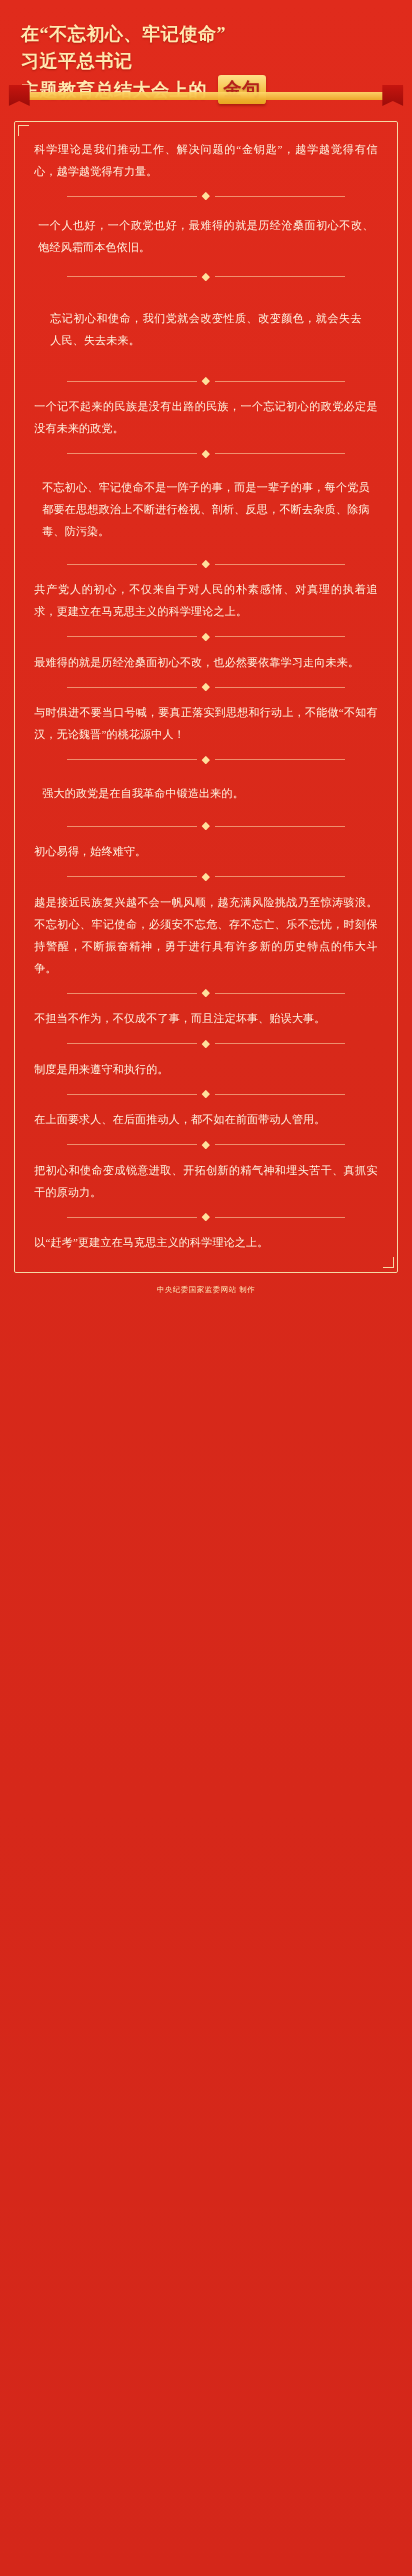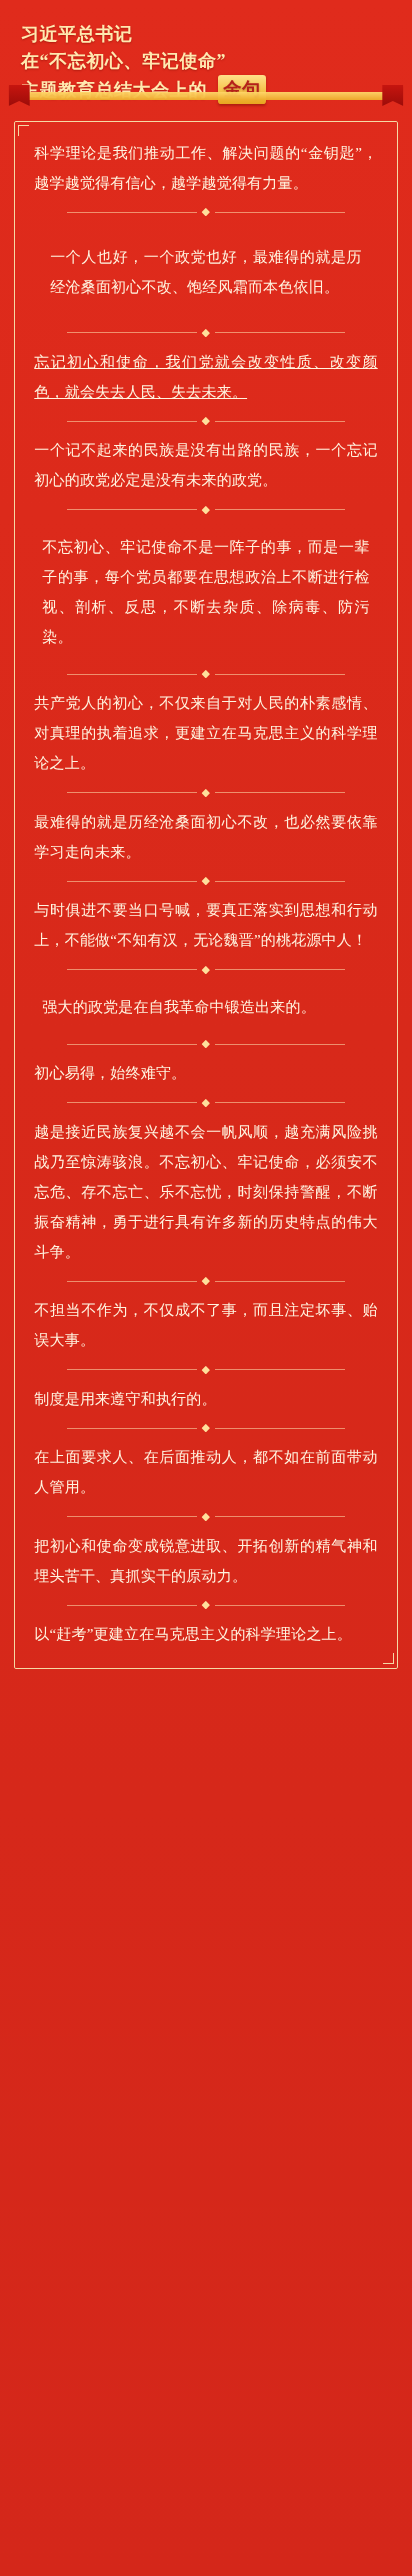--- a/index.html
+++ b/index.html
@@ -92,21 +92,21 @@
     position: absolute;
     width: 10px; height: 10px;
     border: 1.2px solid #f6d9a5;
   }
   .card::before { top: 3.7px; left: 3.7px; border-right: none; border-bottom: none; }
   .card::after  { bottom: 3.7px; right: 3.7px; border-left: none; border-top: none; }
 
   .quote {
     color: #fff4e0;
     font-family: "Liberation Serif", serif;
-    font-size: 15px;
+    font-size: 11px;
     line-height: 2.0;
     text-align: justify;
     text-justify: inter-ideograph;
     letter-spacing: 0.2px;
     padding: 0 3.7px;
   }
   .divider {
     display: flex;
     align-items: center;
     justify-content: center;
@@ -135,48 +135,48 @@
     letter-spacing: 0.6px;
     padding: 12.4px 0 16px 0;
   }
 </style>
 </head>
 <body>
 
 <div class="page">
 
   <div class="header">
+    <div class="header-line l2">在“不忘初心、牢记使命”</div>
     <div class="header-line l1">习近平总书记</div>
-    <div class="header-line l2">在“不忘初心、牢记使命”</div>
     <div class="header-line l3">
       <span>主题教育总结大会上的</span><span class="gold-badge">金句</span>
     </div>
   </div>
 
   <div class="ribbon">
     <div class="band"></div>
     <div class="tag-left"></div>
     <div class="tag-right"></div>
   </div>
 
   <div class="card" id="quotes-card">
 
   <p class="quote" style="margin: 0px;">科学理论是我们推动工作、解决问题的“金钥匙”，越学越觉得有信心，越学越觉得有力量。</p>
       <div class="divider">
         <span class="ln"></span>
         <span class="dot"></span>
         <span class="ln"></span>
       </div>
-      <p class="quote" style="margin: 16px;">一个人也好，一个政党也好，最难得的就是历经沧桑面初心不改、饱经风霜而本色依旧。</p>
-      <div class="divider">
-        <span class="ln"></span>
-        <span class="dot"></span>
-        <span class="ln"></span>
-      </div>
-      <p class="quote" style="margin: 0px; text-decoration: underline;">忘记初心和使命，我们党就会改变性质、改变颜色，就会失去人民、失去未来。</p>
+      <p class="quote" style="margin: 4px;">一个人也好，一个政党也好，最难得的就是历经沧桑面初心不改、饱经风霜而本色依旧。</p>
+      <div class="divider">
+        <span class="ln"></span>
+        <span class="dot"></span>
+        <span class="ln"></span>
+      </div>
+      <p class="quote" style="margin: 16px;">忘记初心和使命，我们党就会改变性质、改变颜色，就会失去人民、失去未来。</p>
       <div class="divider">
         <span class="ln"></span>
         <span class="dot"></span>
         <span class="ln"></span>
       </div>
       <p class="quote" style="margin: 0px;">一个记不起来的民族是没有出路的民族，一个忘记初心的政党必定是没有未来的政党。</p>
       <div class="divider">
         <span class="ln"></span>
         <span class="dot"></span>
         <span class="ln"></span>
@@ -243,14 +243,15 @@
       </div>
       <p class="quote" style="margin: 0px;">把初心和使命变成锐意进取、开拓创新的精气神和埋头苦干、真抓实干的原动力。</p>
       <div class="divider">
         <span class="ln"></span>
         <span class="dot"></span>
         <span class="ln"></span>
       </div>
       <p class="quote" style="margin: 0px;">以“赶考”更建立在马克思主义的科学理论之上。</p>
     </div>
 
+  <div class="footer">中央纪委国家监委网站 制作</div>
 </div>
 
 
 </body></html>

